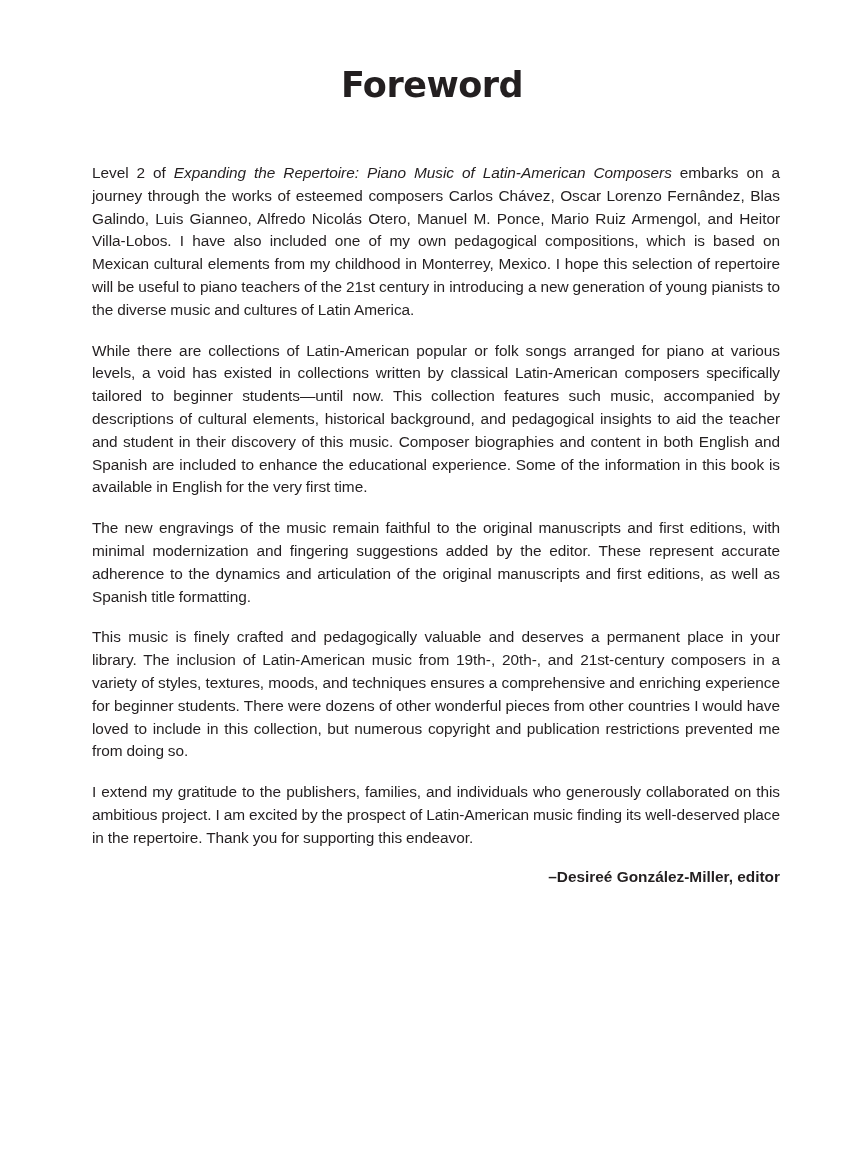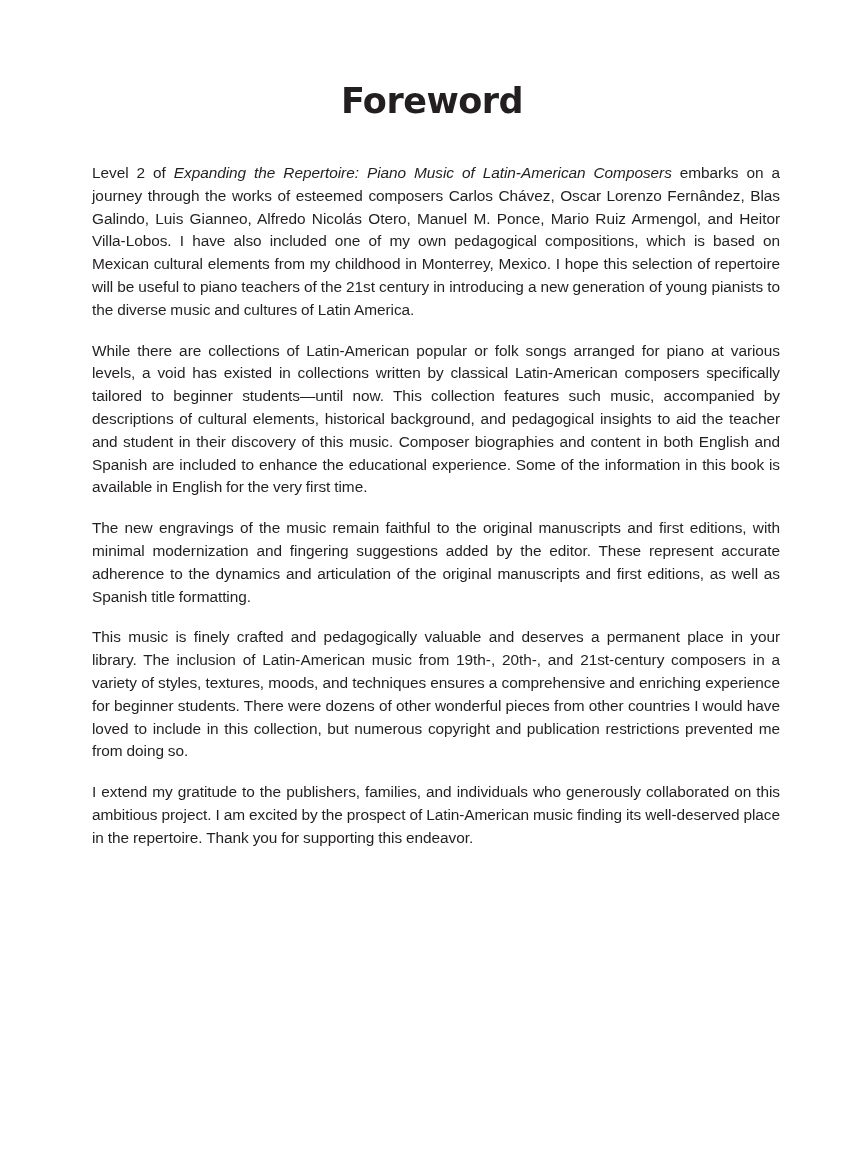--- a/index.html
+++ b/index.html
@@ -17,21 +17,21 @@
     }
     .page {
       position: absolute;
       left: 84px;
       top: 0;
       width: 696px;
     }
     h1.title {
       margin: 0;
       position: absolute;
-      top: 78px;
+      top: 62px;
       left: 0;
       width: 696px;
       text-align: center;
       font-family: "DejaVu Sans", sans-serif;
       font-weight: bold;
       font-size: 35px;
       letter-spacing: -0.5px;
       line-height: 46px;
       color: #231f20;
     }
@@ -70,14 +70,15 @@
     <p class="para"><span>Level 2 of </span><em>Expanding the Repertoire: Piano Music of Latin-American Composers</em><span> embarks on a journey through the works of esteemed composers Carlos Chávez, Oscar Lorenzo Fernândez, Blas Galindo, Luis Gianneo, Alfredo Nicolás Otero, Manuel M. Ponce, Mario Ruiz Armengol, and Heitor Villa-Lobos. I have also included one of my own pedagogical compositions, which is based on Mexican cultural elements from my childhood in Monterrey, Mexico. I hope this selection of repertoire will be useful to piano teachers of the 21st century in introducing a new generation of young pianists to the diverse music and cultures of Latin America.</span></p>
 
     <p class="para">While there are collections of Latin-American popular or folk songs arranged for piano at various levels, a void has existed in collections written by classical Latin-American composers specifically tailored to beginner students—until now. This collection features such music, accompanied by descriptions of cultural elements, historical background, and pedagogical insights to aid the teacher and student in their discovery of this music. Composer biographies and content in both English and Spanish are included to enhance the educational experience. Some of the information in this book is available in English for the very first time.</p>
 
     <p class="para">The new engravings of the music remain faithful to the original manuscripts and first editions, with minimal modernization and fingering suggestions added by the editor. These represent accurate adherence to the dynamics and articulation of the original manuscripts and first editions, as well as Spanish title formatting.</p>
 
     <p class="para">This music is finely crafted and pedagogically valuable and deserves a permanent place in your library. The inclusion of Latin-American music from 19th-, 20th-, and 21st-century composers in a variety of styles, textures, moods, and techniques ensures a comprehensive and enriching experience for beginner students. There were dozens of other wonderful pieces from other countries I would have loved to include in this collection, but numerous copyright and publication restrictions prevented me from doing so.</p>
 
     <p class="para">I extend my gratitude to the publishers, families, and individuals who generously collaborated on this ambitious project. I am excited by the prospect of Latin-American music finding its well-deserved place in the repertoire. Thank you for supporting this endeavor.</p>
 
+    <div class="signature">–Desireé González-Miller, editor</div>
   </div>
 </div>
 
 </body></html>

